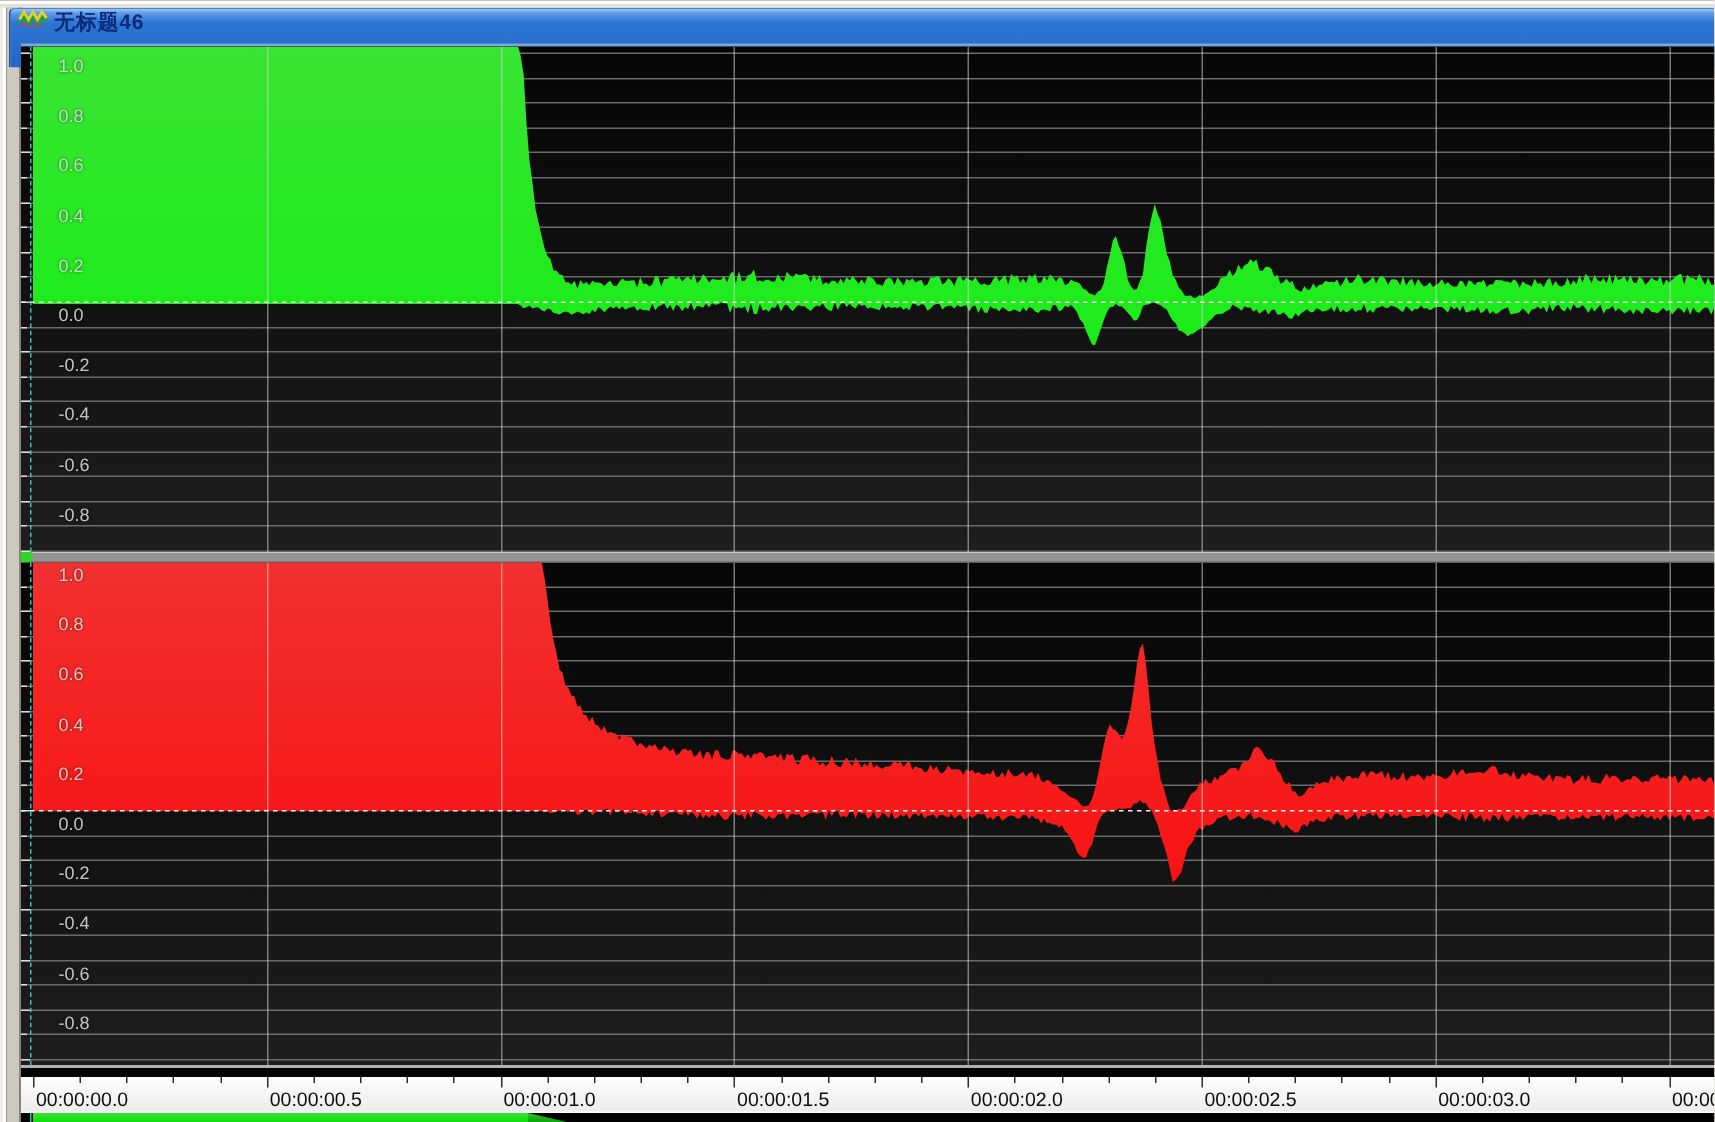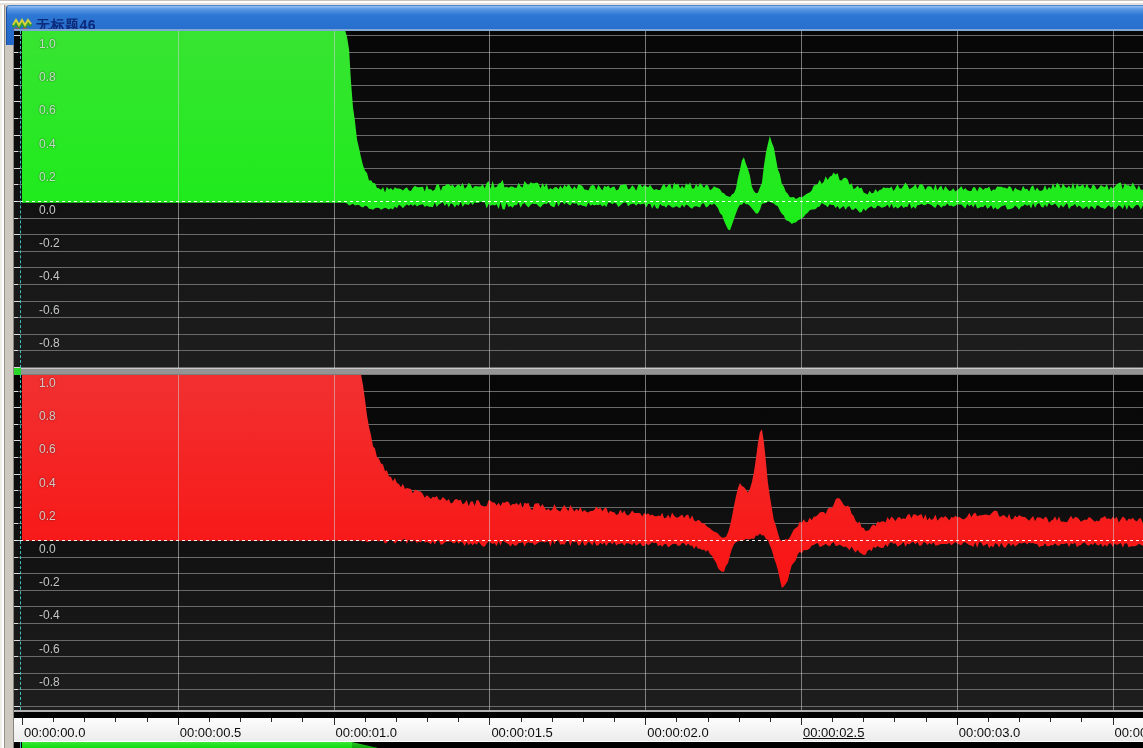--- a/index.html
+++ b/index.html
@@ -8,21 +8,21 @@
 
   
   #app-top{position:absolute;left:0;top:0;width:1143px;height:5px;
     background:linear-gradient(180deg,#c8c4bc 0 1px,#ffffff 1px 3px,#e4e1da 3px 5px);}
   #left-frame{position:absolute;left:0;top:5px;width:14px;height:743px;
     background:linear-gradient(90deg,#f0eee8 0 2px,#ffffff 2px 4px,#98948c 4px 5px,
       #cdc9c1 5px 13px,#87837b 13px 14px);}
   #title-bar{position:absolute;left:6px;top:5px;width:1137px;height:40px;
     background:linear-gradient(180deg,#9cc2f2 0,#5b9ae6 3px,#2d77d4 9px,#2265c6 100%);
     border-top:1px solid #4a86d0;border-left:1px solid #1c4f9e;border-radius:4px 0 0 0;
-    box-sizing:border-box;display:flex;align-items:center;}
+    box-sizing:border-box;display:flex;}
   #title-bar .icon-wrap{margin-left:5px;width:20px;height:15px;}
   #title-text{margin-left:4px;font-size:14px;font-weight:bold;color:#0b2a7a;
     letter-spacing:.5px;}
   #content-top-line{position:absolute;left:14px;top:29px;width:1129px;height:2px;
     background:#7fa8d4;}
 
   
   .panel{position:absolute;left:14px;width:1129px;overflow:hidden;
     background:linear-gradient(180deg,#060606 0%,#101010 45%,#1e1e1e 100%);}
   #panel-left{top:31px;height:337px;}
@@ -266,21 +266,21 @@
       <div class="time-tick" style="left: 974px; height: 4px;"></div>
       <div class="time-tick" style="left: 1005px; height: 4px;"></div>
       <div class="time-tick" style="left: 1036px; height: 4px;"></div>
       <div class="time-tick" style="left: 1067px; height: 4px;"></div>
       <div class="time-tick" style="left: 1099px; height: 7px;"></div>
       <div class="time-label" style="left: 10px;">00:00:00.0</div>
       <div class="time-label" style="left: 165.8px;">00:00:00.5</div>
       <div class="time-label" style="left: 321.6px;">00:00:01.0</div>
       <div class="time-label" style="left: 477.4px;">00:00:01.5</div>
       <div class="time-label" style="left: 633.2px;">00:00:02.0</div>
-      <div class="time-label" style="left: 789px; text-decoration: underline;">00:00:02.5</div>
+      <div class="time-label" style="left: 789px;">00:00:02.5</div>
       <div class="time-label" style="left: 944.8px;">00:00:03.0</div>
       <div class="time-label" style="left: 1100.6px;">00:00:03.5</div>
     </div>
   <div id="axis-under-line"></div>
 
   <div id="overview">
     <div id="overview-fill"></div>
     <div id="overview-taper"></div>
     <div class="sel-line"></div>
   </div>

